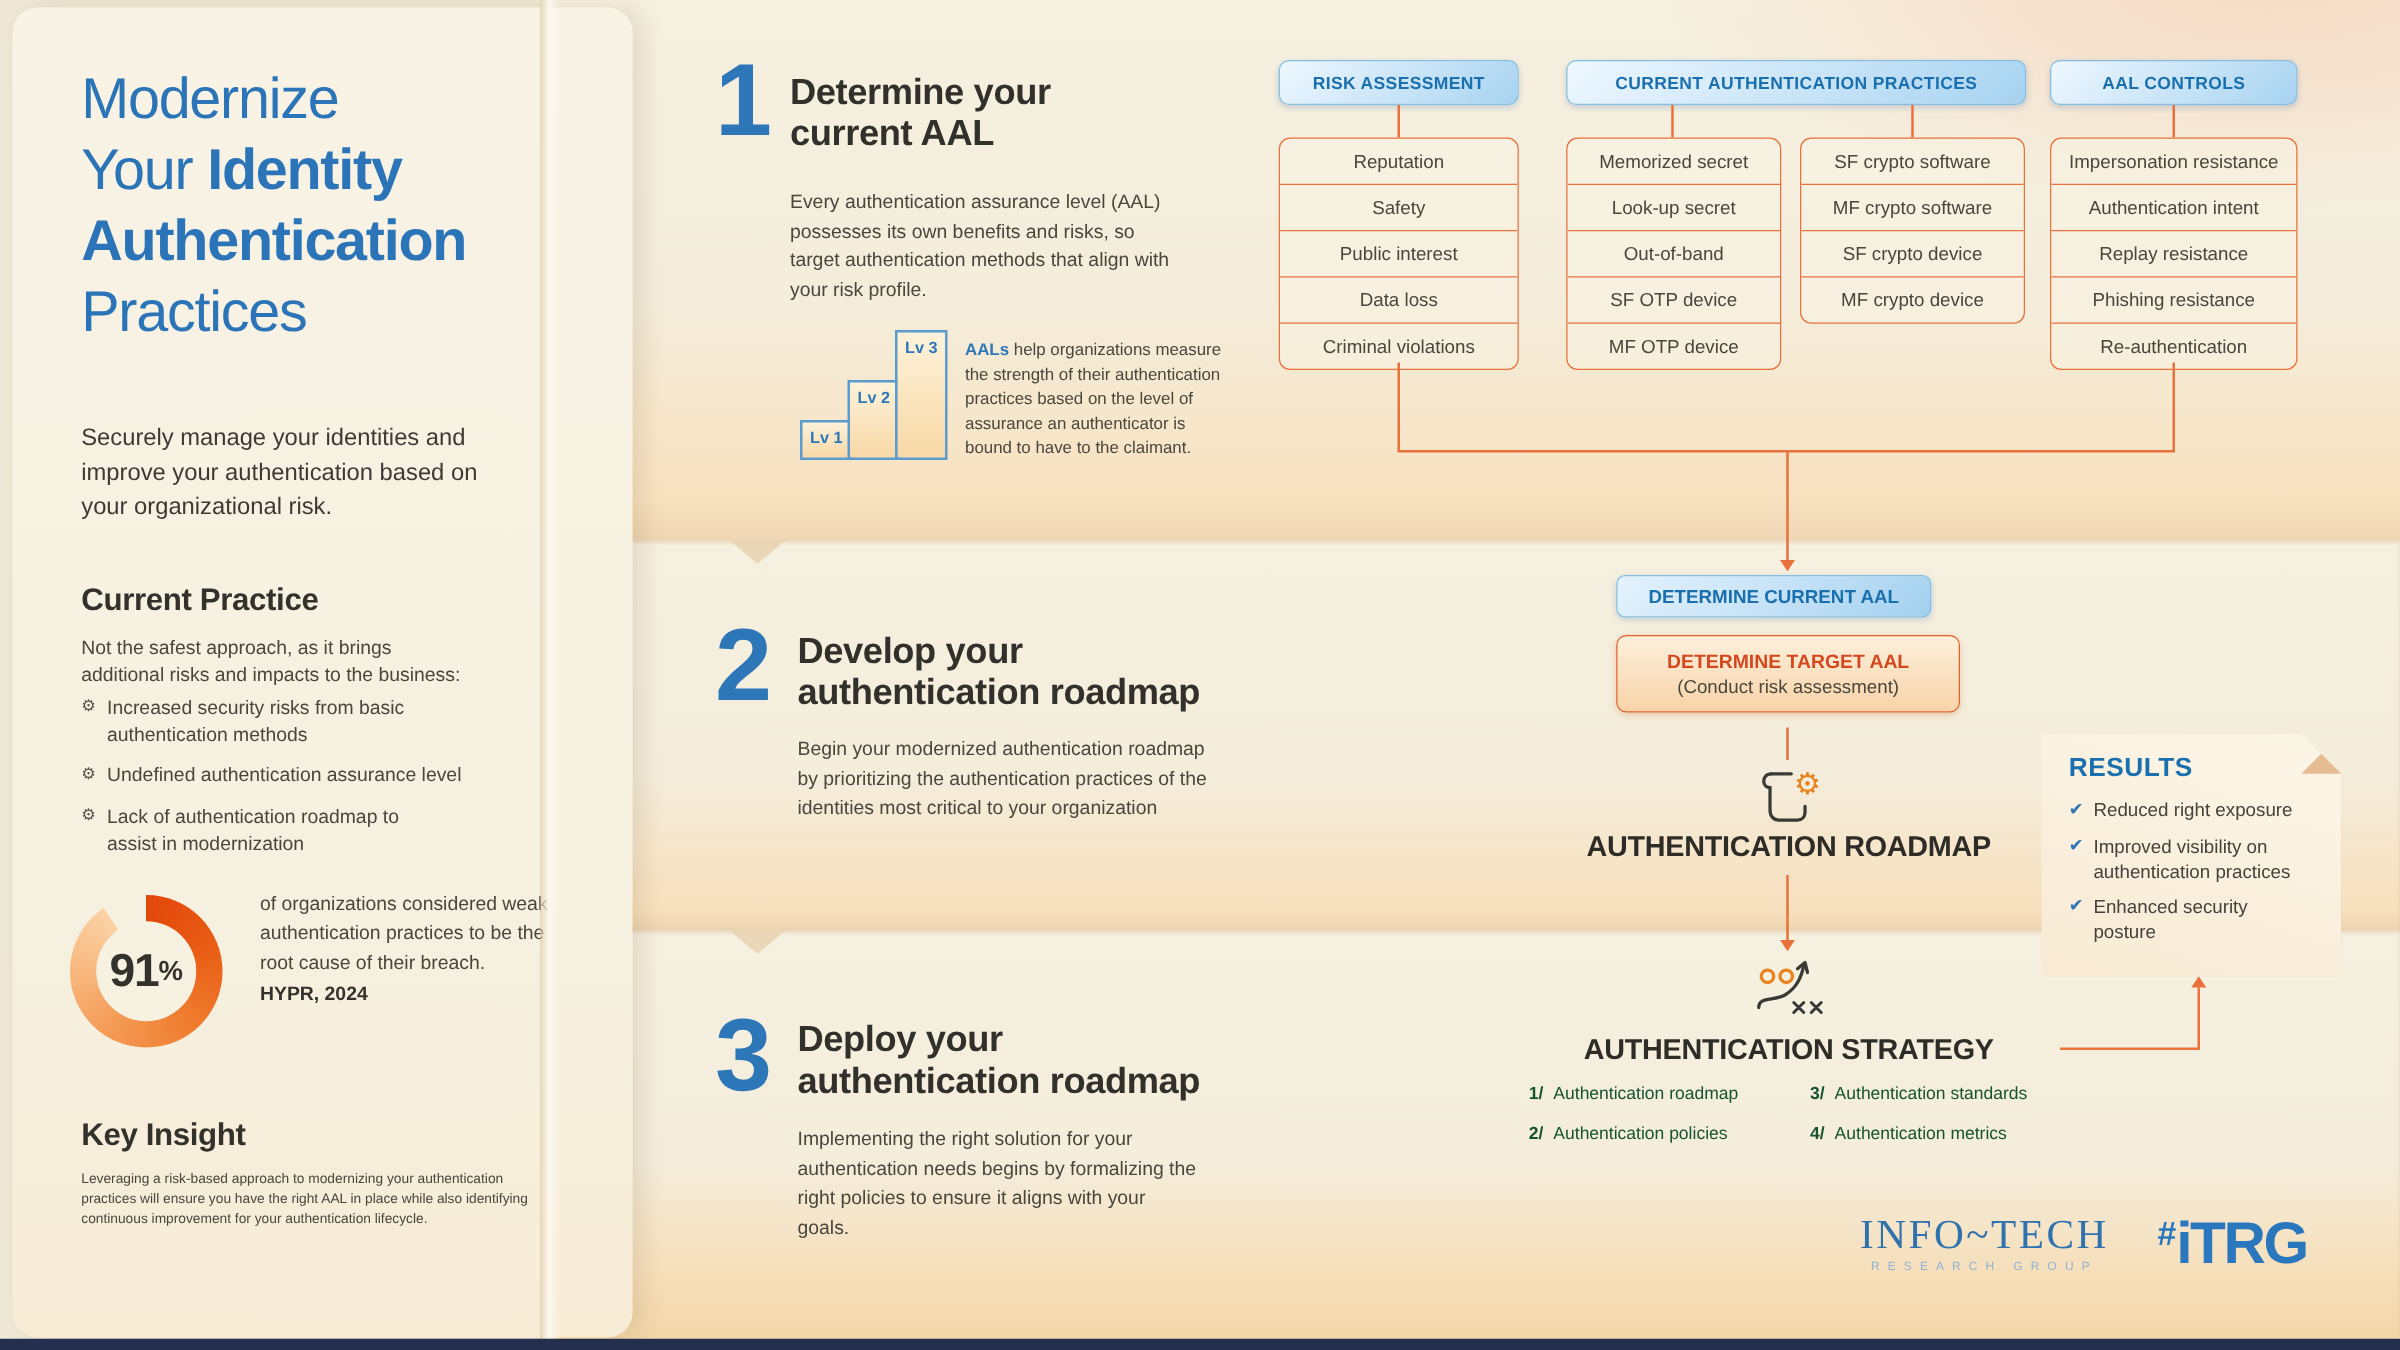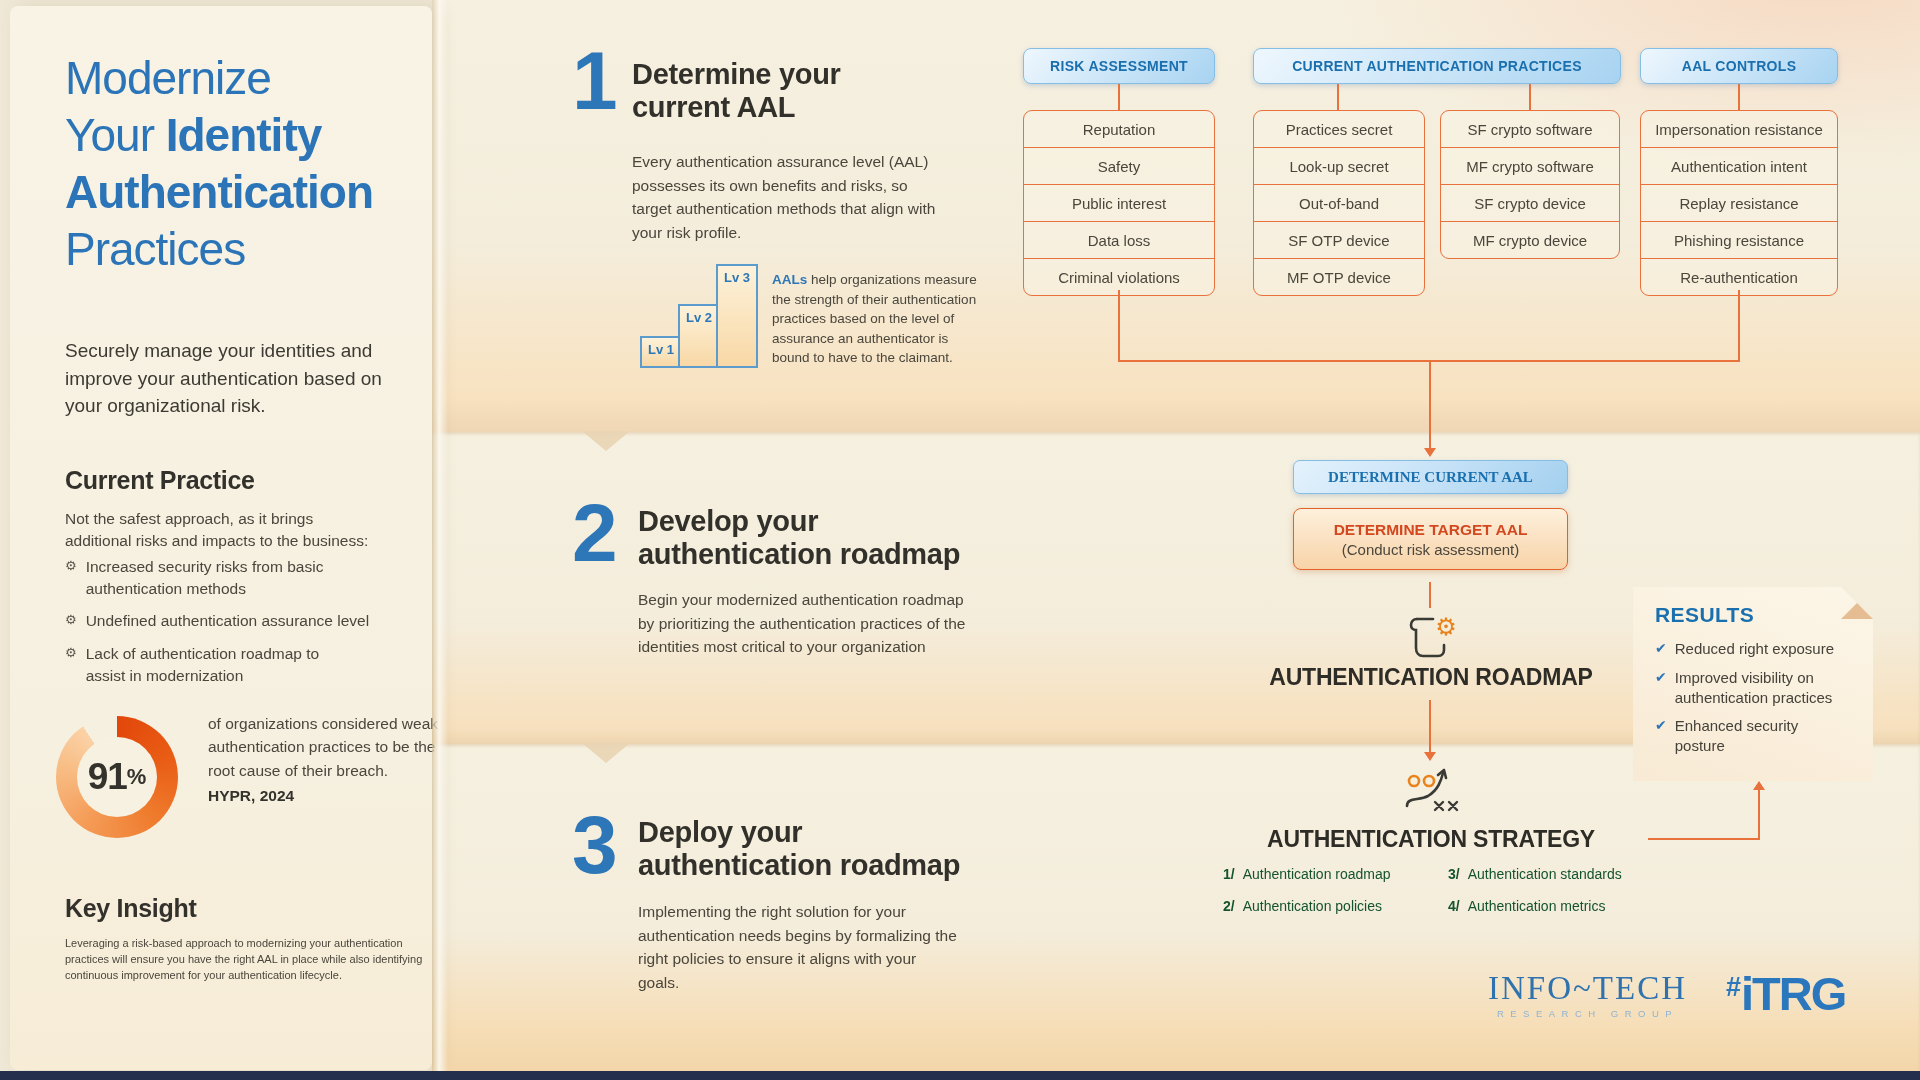--- a/index.html
+++ b/index.html
@@ -1,20 +1,20 @@
 <!DOCTYPE html>
 <html><head>
 <meta charset="utf-8">
 <style>
   html,body{margin:0;padding:0;background:#e9e2cf;font-family:"Liberation Sans",sans-serif;}
   #canvas{position:relative;width:1920px;height:1080px;overflow:hidden;background:#efe8d6;}
   .dots{background-image:radial-gradient(rgba(130,105,65,.09) 1.3px,transparent 1.5px),radial-gradient(rgba(130,105,65,.06) 1.2px,transparent 1.4px);background-size:34px 34px,34px 34px;background-position:0 0,17px 17px;}
 
   
-  .side-card{position:absolute;left:10px;top:6px;width:422px;height:1064px;border-radius:8px;
+  .side-card{position:absolute;left:10px;top:6px;width:496px;height:1064px;border-radius:20px;
     background:linear-gradient(180deg,#f8f3e5 0%,#f6f0e0 70%,#f7ecd6 100%);
     box-shadow:8px 0 18px rgba(120,90,50,.14);}
   .seam{position:absolute;left:432px;top:0;width:16px;height:1080px;
     background:linear-gradient(90deg,rgba(214,196,158,.55),rgba(253,249,239,.9) 45%,rgba(253,249,239,0));z-index:1;}
 
   
   .band{position:absolute;left:432px;right:0;}
   .band1{top:0;height:432px;background:
     radial-gradient(700px 260px at 93% -4%,rgba(246,183,149,.38),rgba(246,183,149,0) 70%),
     linear-gradient(180deg,#f6f0e0 0%,#f4eddc 55%,#f8e2c0 92%,#efd6b5 100%);}
@@ -63,23 +63,23 @@
     color:#1a6fae;font-weight:700;font-size:14px;display:flex;align-items:center;justify-content:center;letter-spacing:.3px;
     box-shadow:0 2px 5px rgba(120,150,190,.35);}
   .otable{position:absolute;border:1.6px solid #e8713c;border-radius:9px;background:rgba(250,244,228,.5);box-sizing:border-box;overflow:hidden;}
   .orow{height:36px;display:flex;align-items:center;justify-content:center;font-size:15px;color:#4a463c;border-top:1.6px solid #e8713c;}
   .orow:first-child{border-top:none;}
   .oline{position:absolute;background:#e8713c;}
   .ah-down{position:absolute;width:0;height:0;border-left:6px solid transparent;border-right:6px solid transparent;border-top:9px solid #e8713c;}
   .ah-up{position:absolute;width:0;height:0;border-left:6px solid transparent;border-right:6px solid transparent;border-bottom:9px solid #e8713c;}
 
   
-  .btn-blue{position:absolute;left:1293px;top:460px;width:275px;height:34px;border:1.5px solid #85bee5;border-radius:7px;box-sizing:border-box;
+  .btn-blue{position:absolute;left:1293px;top:460px;width:252px;height:34px;border:1.5px solid #85bee5;border-radius:7px;box-sizing:border-box;
     background:linear-gradient(135deg,#e4f2fc 0%,#c6e2f7 50%,#a3d0ef 100%);display:flex;align-items:center;justify-content:center;
-    font-size:15px;font-weight:700;color:#1a6fae;box-shadow:0 2px 5px rgba(120,150,190,.35);font-family:Liberation Serif, serif;}
+    font-size:15px;font-weight:700;color:#1a6fae;box-shadow:0 2px 5px rgba(120,150,190,.35);}
   .btn-orange{position:absolute;left:1293px;top:508px;width:275px;height:62px;border:1.6px solid #e2612b;border-radius:8px;box-sizing:border-box;
     background:linear-gradient(180deg,#fdf0dc 0%,#f8d3a8 100%);display:flex;flex-direction:column;align-items:center;justify-content:center;gap:2px;
     box-shadow:0 2px 6px rgba(200,130,70,.35);}
   .btn-orange .t1{font-size:15.5px;font-weight:700;color:#d4481f;}
   .btn-orange .t2{font-size:15px;color:#4a463c;text-align:center;}
   .flow-label{position:absolute;left:1256px;width:350px;text-align:center;font-size:23px;font-weight:700;color:#2e2c27;letter-spacing:-.2px;}
 
   
   .strat-item{position:absolute;font-size:14px;color:#14532d;}
   .strat-item .n{font-weight:700;margin-right:8px;}
@@ -179,21 +179,21 @@
   <div class="oline z" style="left:1738px;top:84px;width:2px;height:26px;"></div>
 
   <div class="otable z" style="left:1023px;top:110px;width:192px;">
     <div class="orow">Reputation</div>
     <div class="orow">Safety</div>
     <div class="orow">Public interest</div>
     <div class="orow">Data loss</div>
     <div class="orow">Criminal violations</div>
   </div>
   <div class="otable z" style="left:1253px;top:110px;width:172px;">
-    <div class="orow">Practices secret</div>
+    <div class="orow">Memorized secret</div>
     <div class="orow">Look-up secret</div>
     <div class="orow">Out-of-band</div>
     <div class="orow">SF OTP device</div>
     <div class="orow">MF OTP device</div>
   </div>
   <div class="otable z" style="left:1440px;top:110px;width:180px;">
     <div class="orow">SF crypto software</div>
     <div class="orow">MF crypto software</div>
     <div class="orow">SF crypto device</div>
     <div class="orow">MF crypto device</div>

